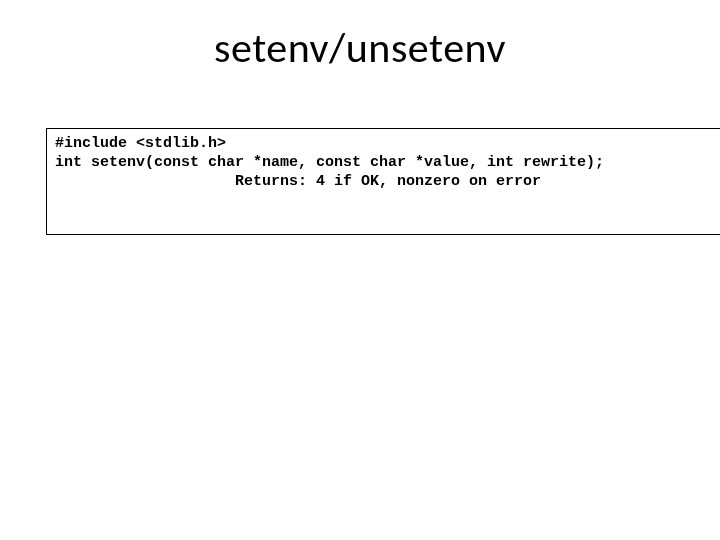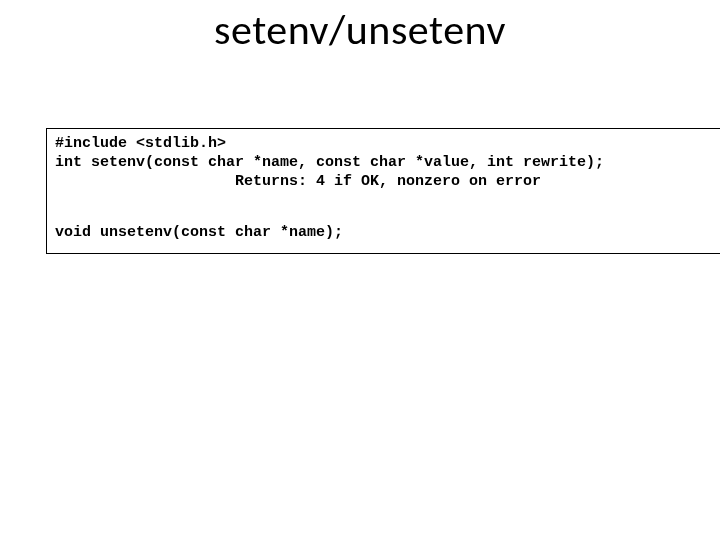--- a/index.html
+++ b/index.html
@@ -14,21 +14,21 @@
   .slide {
     width: 720px;
     height: 540px;
     position: relative;
     box-sizing: border-box;
   }
   .title {
     text-align: center;
     font-size: 42px;
     font-weight: 400;
-    padding-top: 4px;
+    padding-top: 22px;
     letter-spacing: 0.5px;
   }
   .code-box {
     position: absolute;
     left: 46px;
     top: 128px;
     width: 684px;
     border: 1px solid #000;
     padding: 6px 8px 10px 8px;
     box-sizing: border-box;
@@ -51,14 +51,14 @@
 </style>
 </head>
 <body>
 
 <div class="slide">
   <div class="title">setenv/unsetenv</div>
 
   <div class="code-box"><span>#include &lt;stdlib.h&gt;</span>
 <span>int setenv(const char *name, const char *value, int rewrite);</span>
 <span class="returns">Returns: 4 if OK, nonzero on error</span>
-<div class="blank"></div><span>void unsetenv(const char *name);</span></div>
+<div class="blank"></div></div>
 </div>
 
 </body></html>

